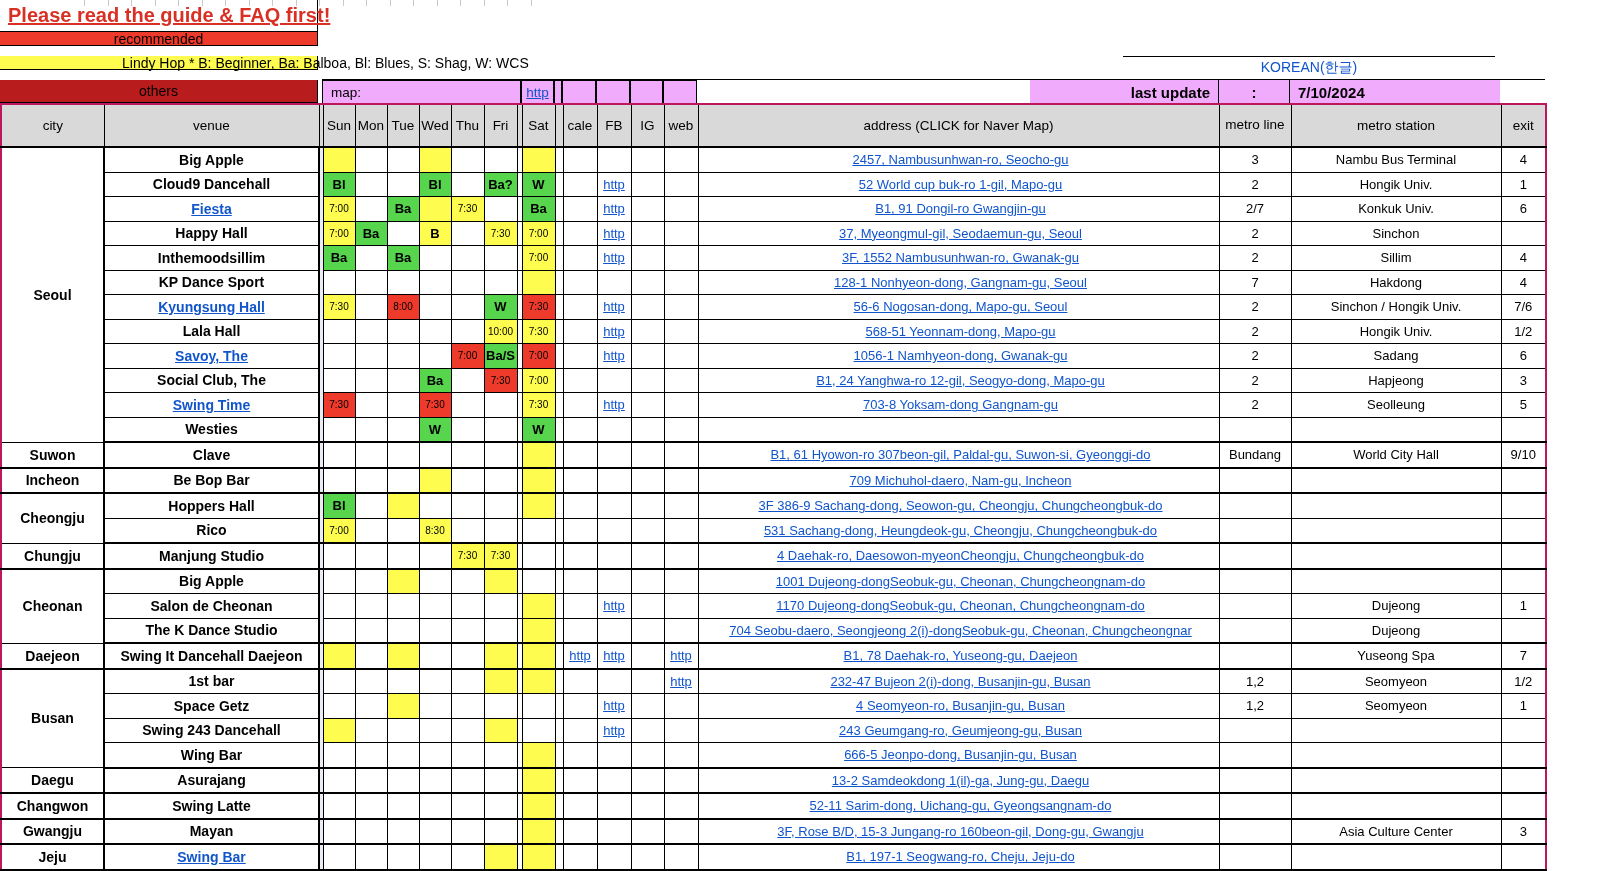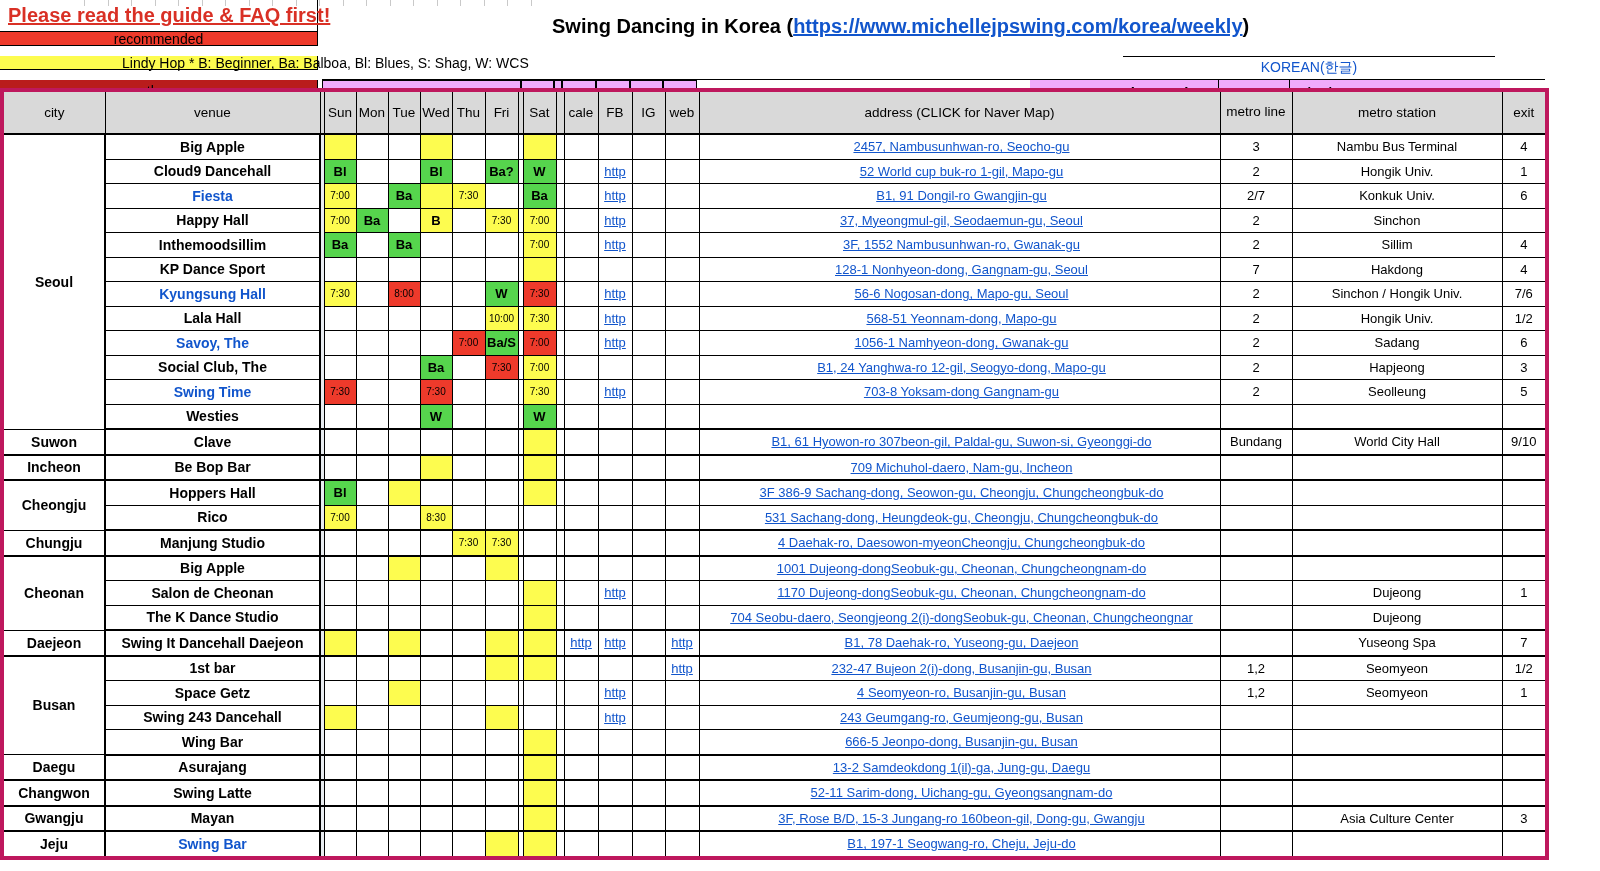--- a/index.html
+++ b/index.html
@@ -26,54 +26,53 @@
          display:flex;align-items:center;font-size:13.5px;background:#f0abfc}
   .tc-map{left:0;width:199px;padding-left:8px}
   .tc-http{left:199px;width:33px;justify-content:center}
   .tc-e1{left:232px;width:8px}.tc-e2{left:240px;width:34px}.tc-e3{left:274px;width:34px}
   .tc-e4{left:308px;width:33px}.tc-e5{left:341px;width:34px}
   .tc-lu{left:708px;width:188px;border:none;justify-content:flex-end;font-weight:700;font-size:15px;padding-right:8px}
   .tc-colon{left:896px;width:72px;border:none;border-left:1px solid #000;border-right:1px solid #000;
             justify-content:center;font-weight:700;font-size:15px}
   .tc-date{left:968px;width:210px;border:none;font-weight:700;font-size:15px;padding-left:8px}
   .lnk{color:#1155cc;text-decoration:underline;cursor:pointer}
-  table.grid{position:absolute;left:0;top:88px;width:1545px;border-collapse:collapse;table-layout:fixed;
-             border:4px solid #be185d}
+  table.grid{position:absolute;left:0;top:103px;width:1545px;border-collapse:collapse;table-layout:fixed;
+             border:2px solid #be185d}
   .grid th,.grid td{border:1px solid #000;padding:0;overflow:hidden;white-space:nowrap;
                     text-align:center;vertical-align:middle;font-size:13px;height:23.5px}
   .grid thead th{background:#d9d9d9;height:41px;font-weight:400;font-size:13.5px;border-bottom:2px solid #000}
   .grid thead th.wrap{white-space:normal;line-height:1.1}
   .grid td.city,.grid td.venue{font-weight:700;font-size:14px}
   .grid td.city{border-right:2px solid #000}
   .grid td.venue{border-right:2px solid #000}
   .grid td.sp1{border-top:none;border-bottom:none;background:#e9edf1}
   .grid tr.end td{border-bottom:2px solid #000}
   .grid tr.end td.sp1{border-bottom:2px solid #000}
   .grid td.c-y{background:#fdfc4f}
   .grid td.c-g{background:#56d54d}
   .grid td.c-r{background:#ee3a2b}
   .grid td.letter{font-weight:700;font-size:13px}
   .grid td.time{font-size:10px}
   .grid td.addr{text-align:center;padding-left:4px}
   .grid td .alink{color:#1155cc;text-decoration:underline;cursor:pointer}
   .grid td.lcell span{color:#1155cc;text-decoration:underline;cursor:pointer;font-size:13px}
-  .grid td .vlink{color:#1155cc;cursor:pointer}
+  .grid td .vlink{color:#1155cc;text-decoration:underline;cursor:pointer}
 </style>
 </head>
 <body>
 
 <div class="sheet">
   <div class="abs ticks"></div>
 
   <div class="abs guide">Please read the guide &amp; FAQ first!</div>
   <div class="abs band rec">recommended</div>
   <div class="abs band lindy">Lindy Hop  * B: Beginner, Ba: Balboa, Bl: Blues, S: Shag, W: WCS</div>
   <div class="abs band oth">others</div>
 
-  <div class="abs title"><span>Swing Dancing in Korea (</span><span class="tlink">https://www.michellejpswing.com/korea/weekly</span><span>)</span></div>
 
   <div class="abs korean">
     <span>KOREAN(한글)</span>
   </div>
 
   <div class="abs toprow">
     <div class="tcell tc-map">map:</div>
     <div class="tcell tc-http">
         <span class="lnk">http</span>
       </div>

